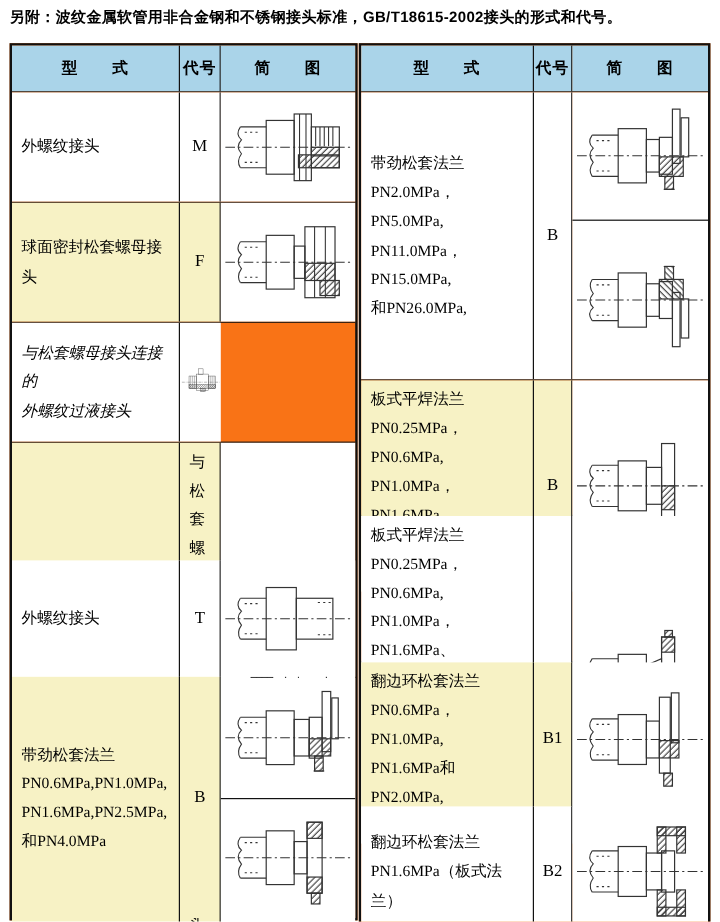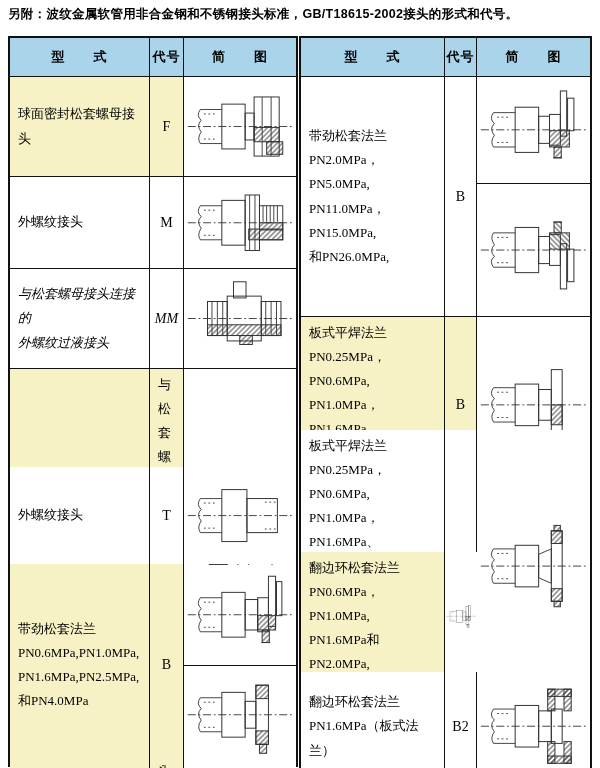--- a/index.html
+++ b/index.html
@@ -41,51 +41,20 @@
 
 <div class="title">另附：波纹金属软管用非合金钢和不锈钢接头标准，GB/T18615-2002接头的形式和代号。</div>
 
 <div class="tbl left" style="left:8px;width:290px;">
   <div class="row head" style="height:39px;">
     <div class="c">型　　式</div>
     <div class="c">代号</div>
     <div class="c last">简　　图</div>
   </div>
 
-  <div class="row" style="height:100px;">
-    <div class="c type hl">
-        <span class="tx">球面密封松套螺母接头</span>
-      </div>
-    <div class="c code hl">F</div>
-    <div class="c diag last">
-      <div class="sub">
-          <svg viewBox="0 0 120 90" preserveAspectRatio="xMidYMid meet">
-            <defs>
-              <pattern id="h1" width="4" height="4" patternUnits="userSpaceOnUse" patternTransform="rotate(45)">
-                <line x1="1" y1="0" x2="1" y2="4" stroke="#333" stroke-width="1"></line>
-              </pattern>
-            </defs>
-            <line x1="2" y1="45" x2="118" y2="45" stroke="#333" stroke-width="1" stroke-dasharray="9 3 2 3"></line>
-            <line x1="16" y1="26" x2="40" y2="26" stroke="#333" stroke-width="1"></line>
-            <line x1="16" y1="64" x2="40" y2="64" stroke="#333" stroke-width="1"></line>
-            <path d="M16,26 q-5,7 1,12 q-6,6 0,13 q-5,7 -1,13" fill="none" stroke="#333" stroke-width="1"></path>
-            <line x1="20" y1="31" x2="32" y2="31" stroke="#333" stroke-width="1" stroke-dasharray="2 3"></line>
-            <line x1="20" y1="59" x2="32" y2="59" stroke="#333" stroke-width="1" stroke-dasharray="2 3"></line>
-            <rect x="40" y="20" width="26" height="50" fill="none" stroke="#333" stroke-width="1.1"></rect>
-            <rect x="66" y="30" width="10" height="30" fill="none" stroke="#333" stroke-width="1.1"></rect>
-            <rect x="76" y="12" width="28" height="66" fill="none" stroke="#333" stroke-width="1.1"></rect>
-            <line x1="85" y1="12" x2="85" y2="78" stroke="#333" stroke-width="1"></line>
-            <line x1="95" y1="12" x2="95" y2="78" stroke="#333" stroke-width="1"></line>
-            <rect x="76" y="46" width="28" height="16" fill="url(#h1)" stroke="#333" stroke-width="1.1"></rect>
-            <rect x="90" y="62" width="18" height="14" fill="url(#h1)" stroke="#333" stroke-width="1.1"></rect>
-          </svg>
-        </div>
-    </div>
-  </div>
-
   <div class="row" style="height:92px;">
     <div class="c type">
         <span class="tx">外螺纹接头</span>
       </div>
     <div class="c code">M</div>
     <div class="c diag last">
       <div class="sub">
           <svg viewBox="0 0 120 90" preserveAspectRatio="xMidYMid meet">
             <defs>
               <pattern id="h0" width="4" height="4" patternUnits="userSpaceOnUse" patternTransform="rotate(45)">
@@ -108,26 +77,56 @@
             <line x1="94" y1="26" x2="94" y2="44" stroke="#333" stroke-width="1"></line>
             <line x1="98" y1="26" x2="98" y2="44" stroke="#333" stroke-width="1"></line>
             <line x1="102" y1="26" x2="102" y2="44" stroke="#333" stroke-width="1"></line>
             <rect x="70" y="52" width="38" height="12" fill="url(#h0)" stroke="#333" stroke-width="1.1"></rect>
             <rect x="82" y="45" width="26" height="8" fill="url(#h0)" stroke="#333" stroke-width="1.1"></rect>
           </svg>
         </div>
     </div>
   </div>
 
+  <div class="row" style="height:100px;">
+    <div class="c type hl">
+        <span class="tx">球面密封松套螺母接头</span>
+      </div>
+    <div class="c code hl">F</div>
+    <div class="c diag last">
+      <div class="sub">
+          <svg viewBox="0 0 120 90" preserveAspectRatio="xMidYMid meet">
+            <defs>
+              <pattern id="h1" width="4" height="4" patternUnits="userSpaceOnUse" patternTransform="rotate(45)">
+                <line x1="1" y1="0" x2="1" y2="4" stroke="#333" stroke-width="1"></line>
+              </pattern>
+            </defs>
+            <line x1="2" y1="45" x2="118" y2="45" stroke="#333" stroke-width="1" stroke-dasharray="9 3 2 3"></line>
+            <line x1="16" y1="26" x2="40" y2="26" stroke="#333" stroke-width="1"></line>
+            <line x1="16" y1="64" x2="40" y2="64" stroke="#333" stroke-width="1"></line>
+            <path d="M16,26 q-5,7 1,12 q-6,6 0,13 q-5,7 -1,13" fill="none" stroke="#333" stroke-width="1"></path>
+            <line x1="20" y1="31" x2="32" y2="31" stroke="#333" stroke-width="1" stroke-dasharray="2 3"></line>
+            <line x1="20" y1="59" x2="32" y2="59" stroke="#333" stroke-width="1" stroke-dasharray="2 3"></line>
+            <rect x="40" y="20" width="26" height="50" fill="none" stroke="#333" stroke-width="1.1"></rect>
+            <rect x="66" y="30" width="10" height="30" fill="none" stroke="#333" stroke-width="1.1"></rect>
+            <rect x="76" y="12" width="28" height="66" fill="none" stroke="#333" stroke-width="1.1"></rect>
+            <line x1="85" y1="12" x2="85" y2="78" stroke="#333" stroke-width="1"></line>
+            <line x1="95" y1="12" x2="95" y2="78" stroke="#333" stroke-width="1"></line>
+            <rect x="76" y="46" width="28" height="16" fill="url(#h1)" stroke="#333" stroke-width="1.1"></rect>
+            <rect x="90" y="62" width="18" height="14" fill="url(#h1)" stroke="#333" stroke-width="1.1"></rect>
+          </svg>
+        </div>
+    </div>
+  </div>
+
   <div class="row" style="height:100px;font-style:italic;">
     <div class="c type">
         <span class="tx">与松套螺母接头连接的
 外螺纹过液接头</span>
       </div>
-    <div class="c code">MM</div>
     <div class="c diag last">
       <div class="sub">
           <svg viewBox="0 0 120 90" preserveAspectRatio="xMidYMid meet">
             <defs>
               <pattern id="h2" width="4" height="4" patternUnits="userSpaceOnUse" patternTransform="rotate(45)">
                 <line x1="1" y1="0" x2="1" y2="4" stroke="#333" stroke-width="1"></line>
               </pattern>
             </defs>
             <line x1="2" y1="45" x2="118" y2="45" stroke="#333" stroke-width="1" stroke-dasharray="9 3 2 3"></line>
             <rect x="24" y="26" width="22" height="38" fill="none" stroke="#333" stroke-width="1.1"></rect>
@@ -396,20 +395,21 @@
         </div>
     </div>
   </div>
 
   <div class="row" style="height:120px;">
     <div class="c type hl">
         <span class="tx">翻边环松套法兰
 PN0.6MPa，PN1.0MPa,
 PN1.6MPa和PN2.0MPa,</span>
       </div>
+    <div class="c code hl">B1</div>
     <div class="c diag last">
       <div class="sub">
           <svg viewBox="0 0 120 90" preserveAspectRatio="xMidYMid meet">
             <defs>
               <pattern id="h11" width="4" height="4" patternUnits="userSpaceOnUse" patternTransform="rotate(45)">
                 <line x1="1" y1="0" x2="1" y2="4" stroke="#333" stroke-width="1"></line>
               </pattern>
             </defs>
             <line x1="2" y1="45" x2="118" y2="45" stroke="#333" stroke-width="1" stroke-dasharray="9 3 2 3"></line>
             <line x1="16" y1="26" x2="40" y2="26" stroke="#333" stroke-width="1"></line>

